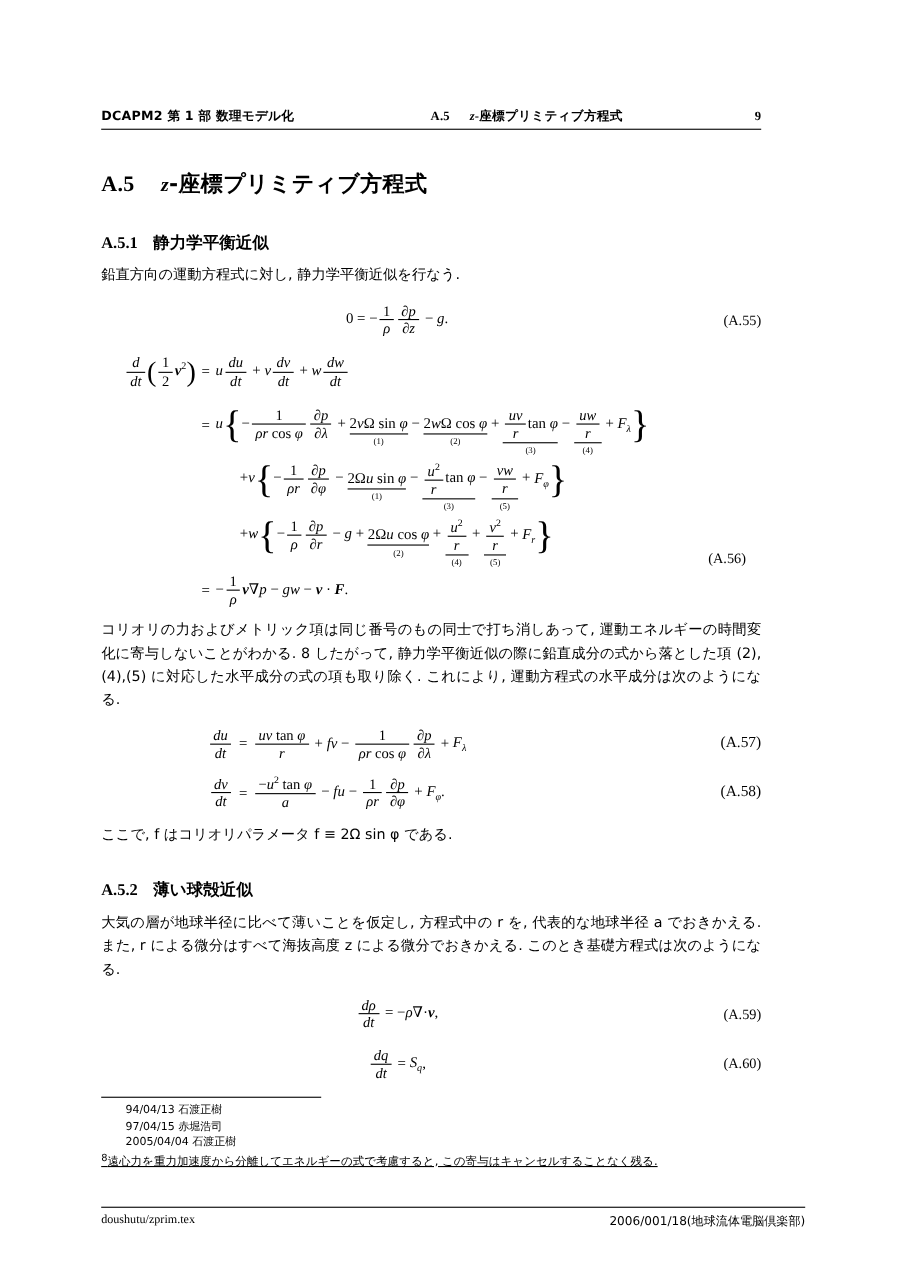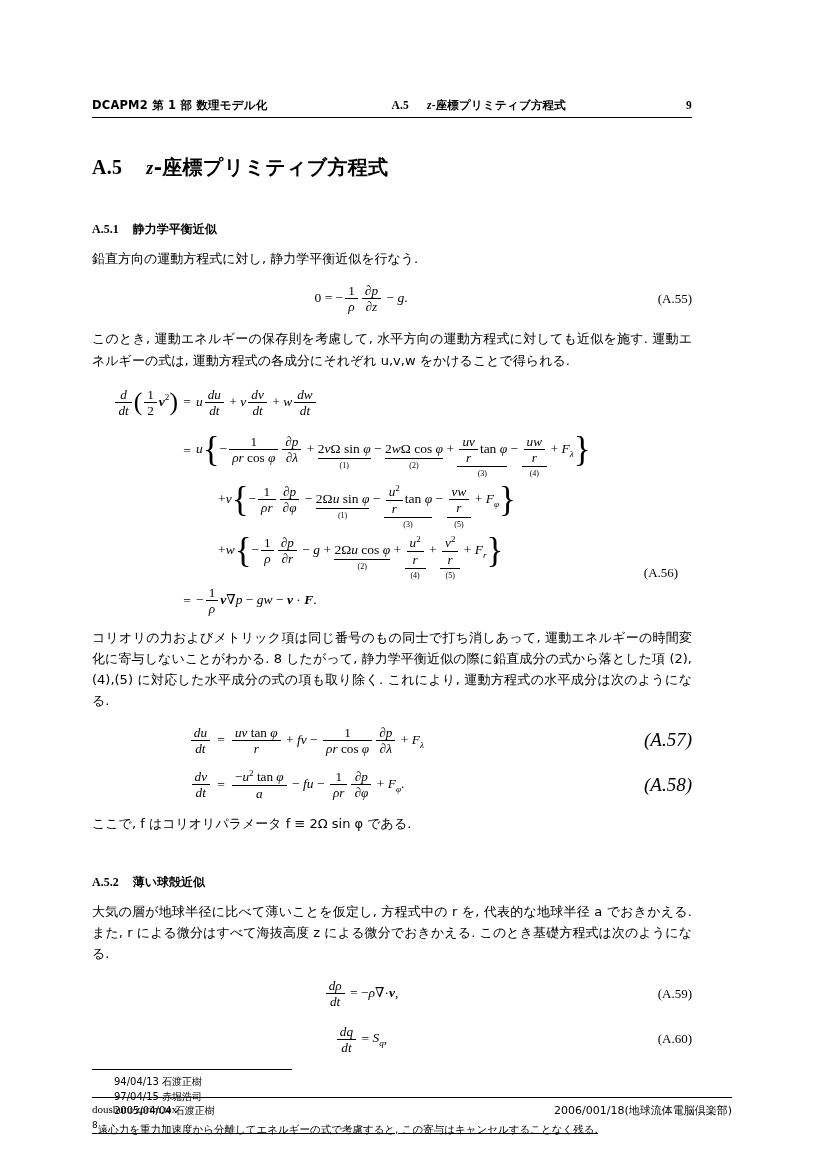--- a/index.html
+++ b/index.html
@@ -50,23 +50,23 @@
   .it { font-style: italic; }
   
   h1.sec {
     font-size: 20px;
     font-weight: bold;
     margin: 36px 0 20px 0;
     letter-spacing: 0.3px;
   }
   h1.sec .num { margin-right: 24px; }
   h2.subsec {
-    font-size: 12px;
+    font-size: 15px;
     font-weight: bold;
-    margin: 40px 0 10px 0;
+    margin: 30px 0 10px 0;
   }
   h2.subsec .num { margin-right: 14px; }
   
   p.body {
     font-size: 13px;
     line-height: 1.62;
     margin: 0 0 10px 0;
     text-align: justify;
     text-justify: inter-character;
   }
@@ -165,21 +165,21 @@
     margin: 14px 0 12px 0;
     font-size: 13.5px;
   }
   .aligneq .inner {
     display: grid;
     grid-template-columns: 120px 18px 1fr;
     align-items: center;
   }
   .aligneq .inner .lhs { text-align: right; }
   .aligneq .inner .rel { text-align: center; }
-  .aligneq .tagc { text-align: right; font-size: 19px; font-style: italic; }
+  .aligneq .tagc { text-align: right; font-size: 14px; }
   
   .fnrule {
     width: 200px;
     border-top: 0.9px solid #000;
     margin: 10px 0 5px 0;
   }
   .fnlines {
     font-size: 10px;
     line-height: 1.45;
   }
@@ -223,21 +223,20 @@
 
     <p class="body jp">鉛直方向の運動方程式に対し, 静力学平衡近似を行なう.</p>
 
     <div class="eqrow">
       <div class="eqbody">
         0 = −<span class="frac"><span class="nu">1</span><span class="de"><span class="m">ρ</span></span></span><span class="frac"><span class="nu"><span class="m">∂p</span></span><span class="de"><span class="m">∂z</span></span></span> − <span class="m">g</span>.
       </div>
       <div class="eqtag">(A.55)</div>
     </div>
 
-    <p class="body jp">このとき, 運動エネルギーの保存則を考慮して, 水平方向の運動方程式に対しても近似を施す. 運動エネルギーの式は, 運動方程式の各成分にそれぞれ u,v,w をかけることで得られる.</p>
 
     <div class="eqblock">
       <div class="eqbody">
         <div class="align-grid">
           <div class="lhs"><span class="frac"><span class="nu"><span class="m">d</span></span><span class="de"><span class="m">dt</span></span></span><span class="paren-big">(</span><span class="frac"><span class="nu">1</span><span class="de">2</span></span><span class="bm">v</span><sup>2</sup><span class="paren-big">)</span></div>
           <div class="rel">=</div>
           <div class="rhs"><span class="m">u</span><span class="frac"><span class="nu"><span class="m">du</span></span><span class="de"><span class="m">dt</span></span></span> + <span class="m">v</span><span class="frac"><span class="nu"><span class="m">dv</span></span><span class="de"><span class="m">dt</span></span></span> + <span class="m">w</span><span class="frac"><span class="nu"><span class="m">dw</span></span><span class="de"><span class="m">dt</span></span></span></div>
 
           <div class="lhs"></div>
           <div class="rel">=</div>

